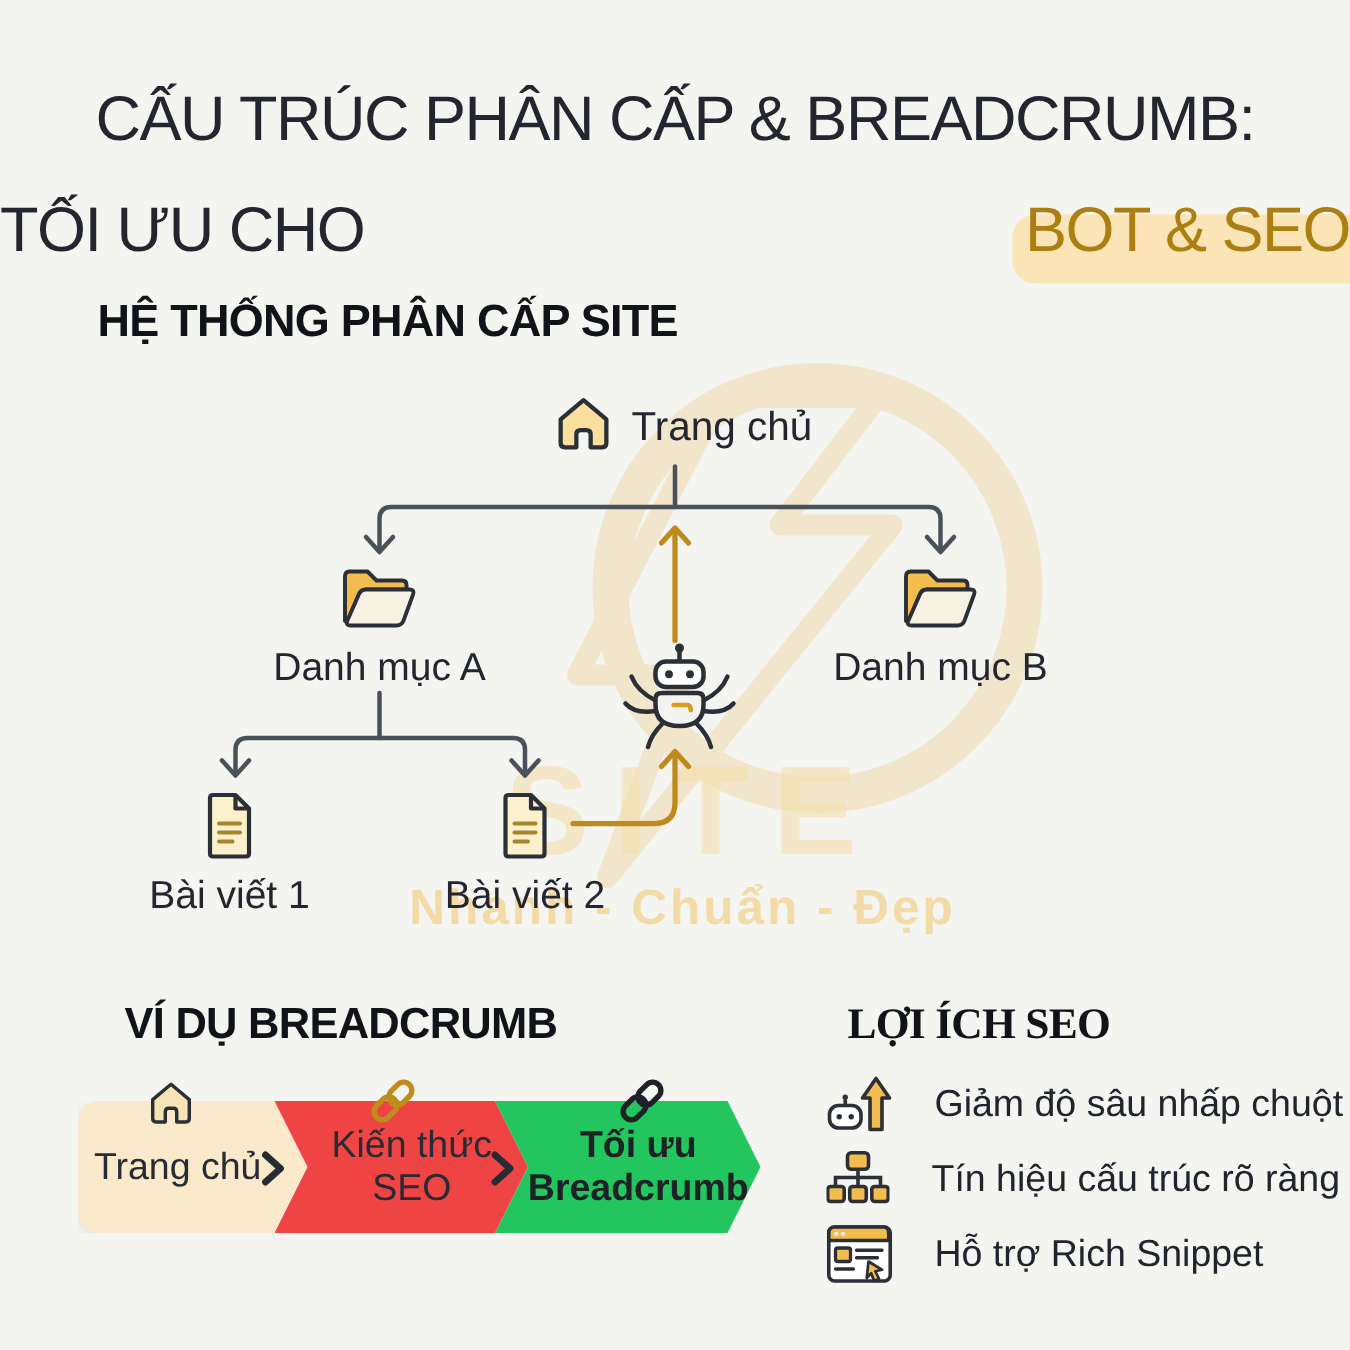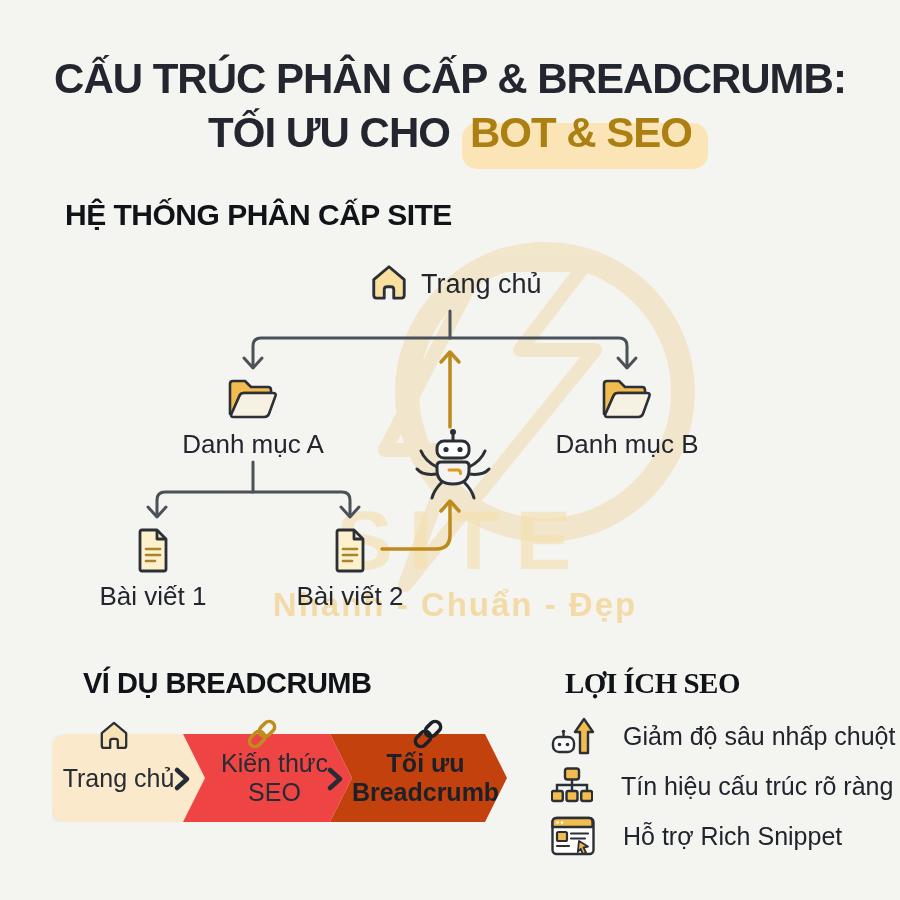--- a/index.html
+++ b/index.html
@@ -1,40 +1,40 @@
 <!DOCTYPE html>
 <html><head>
 <meta charset="utf-8">
 <style>
   html,body{margin:0;padding:0;}
   body{background:#e9e9e7;font-family:"Liberation Sans","DejaVu Sans",sans-serif;}
   #page{position:relative;width:900px;height:900px;margin:0 auto;background:#f4f4f1;overflow:hidden;}
   .abs{position:absolute;}
   .ctr{transform:translateX(-50%);text-align:center;}
   
-  .title{left:0;right:0;top:52px;text-align:center;color:#23262e;font-weight:700;line-height:54px;font-size:42px;letter-spacing:-1px;}
-  .title .line2{margin-top:0;display:flex;justify-content:center;align-items:baseline;gap:20px;}
+  .title{left:0;right:0;top:52px;text-align:center;color:#23262e;font-weight:400;line-height:54px;font-size:42px;letter-spacing:-1px;}
+  .title .line2{margin-top:20px;display:flex;justify-content:space-between;align-items:baseline;gap:20px;}
   .hl{position:relative;color:#ab7f12;}
   .hl::before{content:"";position:absolute;left:-8px;right:-16px;top:17px;bottom:-9px;background:#fbe5b7;border-radius:15px;z-index:0;}
   .hl span{position:relative;z-index:1;}
   
   .h2{font-weight:800;color:#101318;font-size:29px;letter-spacing:-0.5px;white-space:nowrap;}
   
   .node-label{font-size:26px;color:#23262e;white-space:nowrap;z-index:3;}
   
   .wm-brand{top:492px;left:462px;font-size:84px;font-weight:700;letter-spacing:16px;color:rgba(243,222,173,0.62);white-space:nowrap;z-index:0;}
   .wm-tagline{top:586px;left:455px;font-size:33px;font-weight:700;letter-spacing:2px;color:rgba(242,209,140,0.72);white-space:nowrap;z-index:0;}
   
   .ribbon{left:52px;top:734px;height:88px;display:flex;z-index:2;}
   .crumb{position:relative;height:88px;display:flex;flex-direction:column;align-items:center;justify-content:center;font-size:25px;line-height:29px;color:#272b33;text-align:center;filter:drop-shadow(0 2px 3px rgba(70,60,30,0.10));}
   .crumb-1{width:153px;background:#fbe9cb;border-radius:14px 0 0 14px;padding-right:20px;box-sizing:border-box;
            clip-path:polygon(0 0,calc(100% - 22px) 0,100% 50%,calc(100% - 22px) 100%,0 100%);}
   .crumb-2{width:169px;margin-left:-22px;background:#ef4444;padding:0 14px 0 28px;box-sizing:border-box;
            clip-path:polygon(0 0,calc(100% - 22px) 0,100% 50%,calc(100% - 22px) 100%,0 100%,22px 50%);}
-  .crumb-3{width:177px;margin-left:-22px;background:#c2410c;font-weight:700;color:#1d2127;padding:0 14px 0 28px;box-sizing:border-box;
+  .crumb-3{width:177px;margin-left:-22px;background:#22c55e;font-weight:700;color:#1d2127;padding:0 14px 0 28px;box-sizing:border-box;
            clip-path:polygon(0 0,calc(100% - 22px) 0,100% 50%,calc(100% - 22px) 100%,0 100%,22px 50%);justify-content:center;}
   .sep{position:absolute;top:32px;z-index:4;}
   
   .benefit-row{display:flex;align-items:center;gap:28px;height:50px;}
   .benefit-label{font-size:25px;color:#20242c;font-weight:500;white-space:nowrap;}
   svg{display:block;}
 </style>
 </head>
 <body>
 

